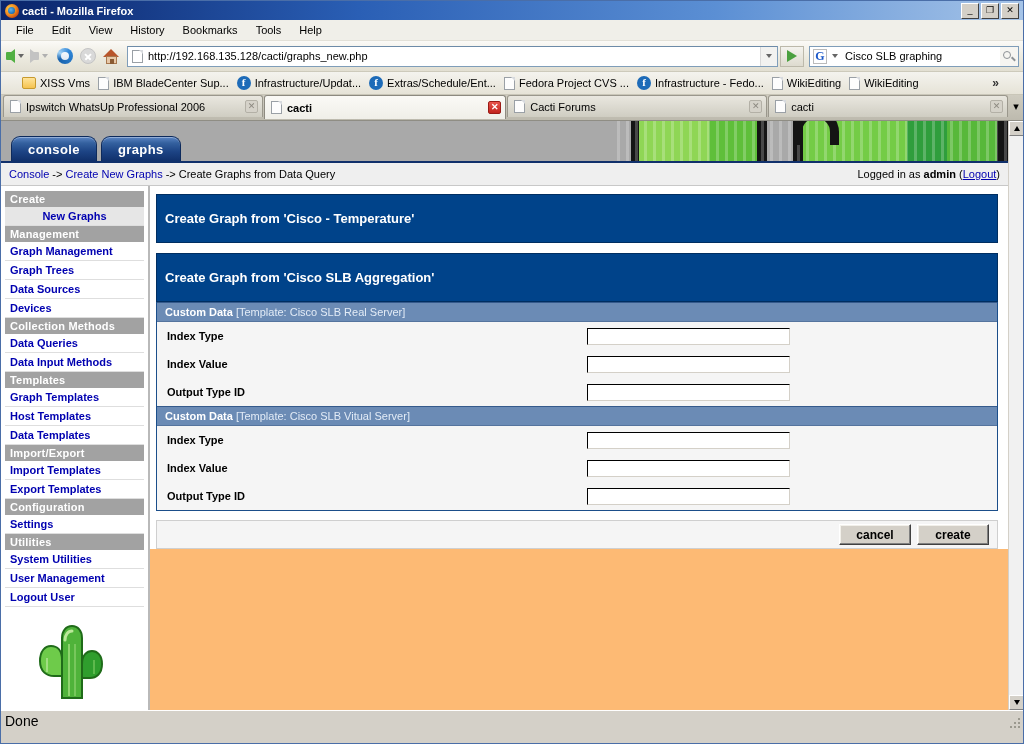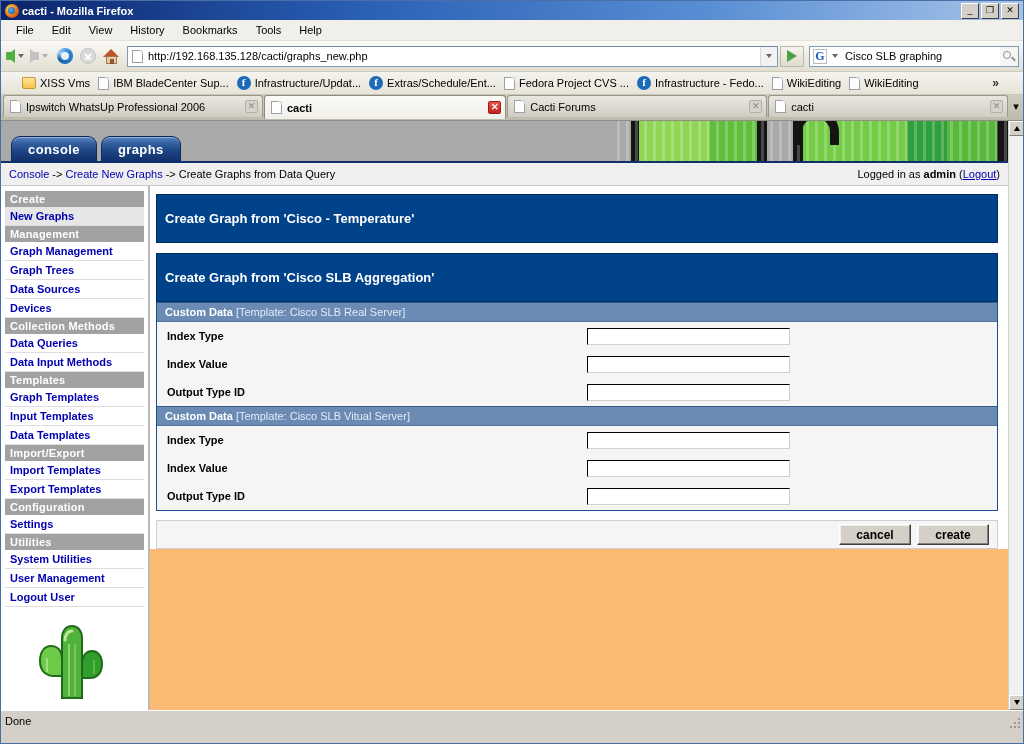--- a/index.html
+++ b/index.html
@@ -544,21 +544,21 @@
   .side-link {
     display: block;
     color: #0000b0;
     font-size: 11px;
     font-weight: bold;
     padding: 3px 5px 3px 5px;
     border-bottom: 1px solid #dedede;
     text-decoration: none;
     background: #ffffff;
   }
-  .side-link.sel { background: #e6e6e6; }
+  .side-link.sel { background: #e6e6e6; text-align: center; }
   #cactus-logo {
     position: absolute;
     left: 28px; bottom: 8px;
     width: 86px; height: 92px;
   }
 
   
   #main {
     flex: 1 1 auto;
     padding: 8px 10px 0 6px;
@@ -683,21 +683,21 @@
   #statusbar {
     height: 20px;
     background: #d4d0c8;
     border-top: 1px solid #ffffff;
     display: flex;
     align-items: center;
     padding-left: 4px;
     position: relative;
   }
   #statusbar .status-text {
-    font-size: 11px;
+    font-size: 14px;
     color: #000;
   }
   #statusbar .grip {
     position: absolute;
     right: 1px; bottom: 1px;
     width: 14px; height: 14px;
   }
 </style>
 </head>
 <body>
@@ -852,21 +852,21 @@
           <div class="side-head">Management</div>
           <a href="#" class="side-link">Graph Management</a>
           <a href="#" class="side-link">Graph Trees</a>
           <a href="#" class="side-link">Data Sources</a>
           <a href="#" class="side-link">Devices</a>
           <div class="side-head">Collection Methods</div>
           <a href="#" class="side-link">Data Queries</a>
           <a href="#" class="side-link">Data Input Methods</a>
           <div class="side-head">Templates</div>
           <a href="#" class="side-link">Graph Templates</a>
-          <a href="#" class="side-link">Input Templates</a>
+          <a href="#" class="side-link">Host Templates</a>
           <a href="#" class="side-link">Data Templates</a>
           <div class="side-head">Import/Export</div>
           <a href="#" class="side-link">Import Templates</a>
           <a href="#" class="side-link">Export Templates</a>
           <div class="side-head">Configuration</div>
           <a href="#" class="side-link">Settings</a>
           <div class="side-head">Utilities</div>
           <a href="#" class="side-link">System Utilities</a>
           <a href="#" class="side-link">User Management</a>
           <a href="#" class="side-link">Logout User</a>

